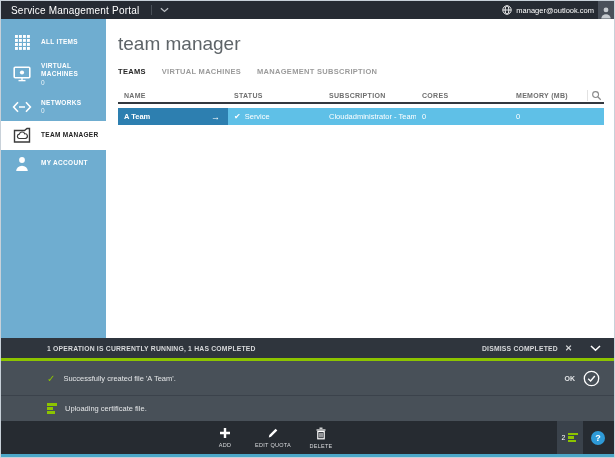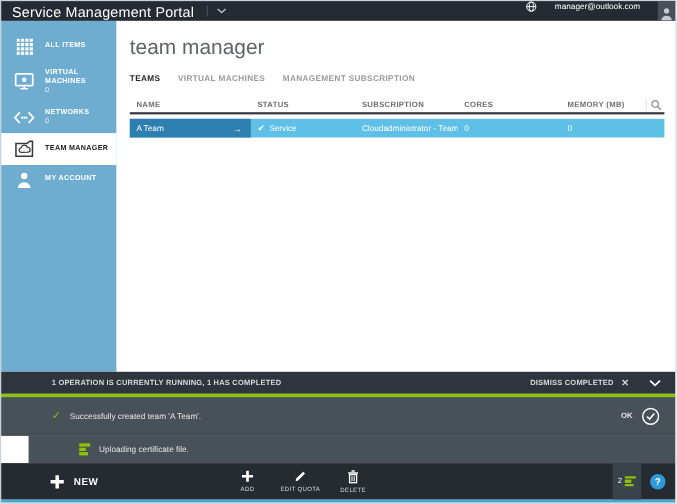--- a/index.html
+++ b/index.html
@@ -3,23 +3,23 @@
 <meta charset="utf-8">
 <style>
   * { margin:0; padding:0; box-sizing:border-box; }
   body { background:#fff; font-family:"Liberation Sans", sans-serif; }
   .frame { width:615px; height:458px; border:1px solid #c8d1d9; background:#fff;
            display:flex; flex-direction:column; overflow:hidden; position:relative; }
 
   
   .topbar { flex:0 0 18px; background:#262b33; display:flex; align-items:center;
             color:#fff; padding:0 0 0 10px; }
-  .brand { font-size:13px; letter-spacing:.2px; }
+  .brand { font-size:10px; letter-spacing:.2px; }
   .tb-sep { width:1px; height:10px; background:#4a5058; margin:0 8px 0 12px; }
-  .tb-right { margin-left:auto; display:flex; gap:16px; height:100%; }
+  .tb-right { margin-left:auto; display:flex; align-items:center; gap:4px; height:100%; }
   .email { font-size:7.5px; }
   .avatar { width:16px; height:18px; background:#49505a; display:flex; align-items:flex-end; justify-content:center; }
 
   
   .bodyrow { flex:1 1 auto; display:flex; min-height:0; }
   .sidebar { flex:0 0 105px; background:#6fadd0; padding-top:10px; }
   .side-item { display:flex; align-items:center; gap:9px; padding:6px 4px 6px 11px;
                color:#fff; cursor:pointer; min-height:26px; }
   .side-item.selected { background:#fff; color:#222; }
   .side-icon { width:20px; flex:0 0 20px; display:flex; justify-content:center; }
@@ -31,38 +31,38 @@
   .tabs { display:flex; gap:16px; margin-bottom:13px; }
   .tab { font-size:7.5px; font-weight:bold; color:#9b9b9b; letter-spacing:.3px; cursor:pointer; }
   .tab.active { color:#262626;text-align:right; }
 
   .grid-head, .grid-row { display:grid; grid-template-columns:110px 95px 93px 94px 77px 1fr; }
   .grid-head { height:15px; align-items:center; border-bottom:2px solid #33383f; }
   .th { font-size:7px; font-weight:bold; color:#6e6e6e; letter-spacing:.3px; padding-left:6px; }
   .th-search { display:flex; justify-content:center; align-items:center; border-left:1px solid #e2e2e2; height:11px; padding:0; }
   .grid-row { height:17px; margin-top:4px; background:#5fc0e7; color:#fff; font-size:7.5px; cursor:pointer; }
   .cell { display:flex; align-items:center; padding-left:6px; overflow:hidden; white-space:nowrap; }
-  .cell-name { background:#2d7fb0; justify-content:space-between; padding-right:8px; font-weight:normal; }
+  .cell-name { background:#2d7fb0; justify-content:space-between; padding-right:8px; font-weight:bold; }
   .row-check { font-size:8px; margin-right:4px; }
   .row-arrow { font-size:9px; }
 
   
   .opsbar { flex:0 0 20px; background:#2f353d; display:flex; align-items:center;
             color:#d7d9db; padding:0 13px 0 46px; }
   .ops-summary { font-size:6.8px; font-weight:bold; letter-spacing:.2px; }
   .ops-right { margin-left:auto; display:flex; align-items:center; gap:18px; }
   .dismiss { display:flex; align-items:center; gap:7px; cursor:pointer; }
   .dismiss-label { font-size:6.8px; font-weight:bold; letter-spacing:.2px; }
   .dismiss-x { font-size:8.5px; font-weight:bold; }
   .greenline { flex:0 0 3px; background:#8cc400; }
 
   
   .notif { background:#485058; display:flex; align-items:center; color:#e3e5e7; padding:0 14px 0 46px; }
   .notif-1 { flex:0 0 35px; border-bottom:1px solid #3b424b; }
-  .notif-2 { flex:0 0 25px;margin-left:25px; }
+  .notif-2 { flex:0 0 25px; }
   .notif-msg { font-size:7.5px; }
   .notif-check { color:#8cc400; font-size:10px; margin-right:8px; }
   .ok-wrap { margin-left:auto; display:flex; align-items:center; gap:8px; cursor:pointer; }
   .ok-label { font-size:7px; font-weight:bold; }
   .bars { display:flex; flex-direction:column; gap:1.5px; margin-right:8px; }
   .bars i { display:block; height:2.5px; background:#8cc400; }
   .bars .b1 { width:10px; } .bars .b2 { width:6px; } .bars .b3 { width:8px; }
 
   
   .cmdbar { flex:0 0 33px; background:#262b31; display:flex; align-items:center; color:#fff; position:relative; }
@@ -245,46 +245,40 @@
       </span>
       <svg width="11" height="7" viewBox="0 0 11 7">
           <polyline points="1,1 5.5,5.3 10,1" fill="none" stroke="#fff" stroke-width="1.5"></polyline>
         </svg>
     </span>
   </div>
   <div class="greenline"></div>
 
   <div class="notif notif-1">
     <span class="notif-check">✓</span>
-    <span class="notif-msg">Successfully created team 'A Team'.</span>
+    <span class="notif-msg">Successfully created file 'A Team'.</span>
     <span class="ok-wrap">
       <span class="ok-label">OK</span>
       <svg width="17" height="17" viewBox="0 0 17 17">
           <circle cx="8.5" cy="8.5" r="7.2" fill="none" stroke="#fff" stroke-width="1.3"></circle>
           <polyline points="5.2,8.8 7.6,11 11.8,6" fill="none" stroke="#fff" stroke-width="1.4"></polyline>
         </svg>
     </span>
   </div>
 
   <div class="notif notif-2">
     <span class="bars">
         <i class="b1"></i>
         <i class="b2"></i>
         <i class="b3"></i>
       </span>
     <span class="notif-msg">Uploading certificate file.</span>
   </div>
 
   <div class="cmdbar">
-    <span class="new-btn">
-      <svg width="14" height="14" viewBox="0 0 14 14">
-          <path d="M7 1 V13 M1 7 H13" stroke="#fff" stroke-width="3.2"></path>
-        </svg>
-      <span class="new-label">NEW</span>
-    </span>
 
     <span class="cmd-group">
       <span class="cmd-btn">
         <svg width="12" height="12" viewBox="0 0 12 12">
             <path d="M6 1 V11 M1 6 H11" stroke="#fff" stroke-width="2.4"></path>
           </svg>
         <span class="cmd-label">ADD</span>
       </span>
       <span class="cmd-btn">
         <svg width="12" height="12" viewBox="0 0 12 12">

